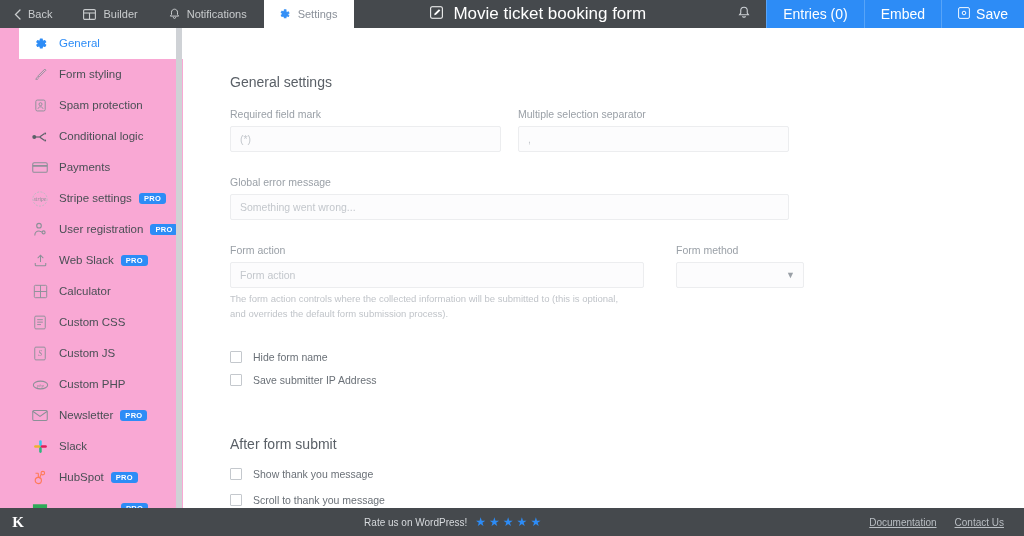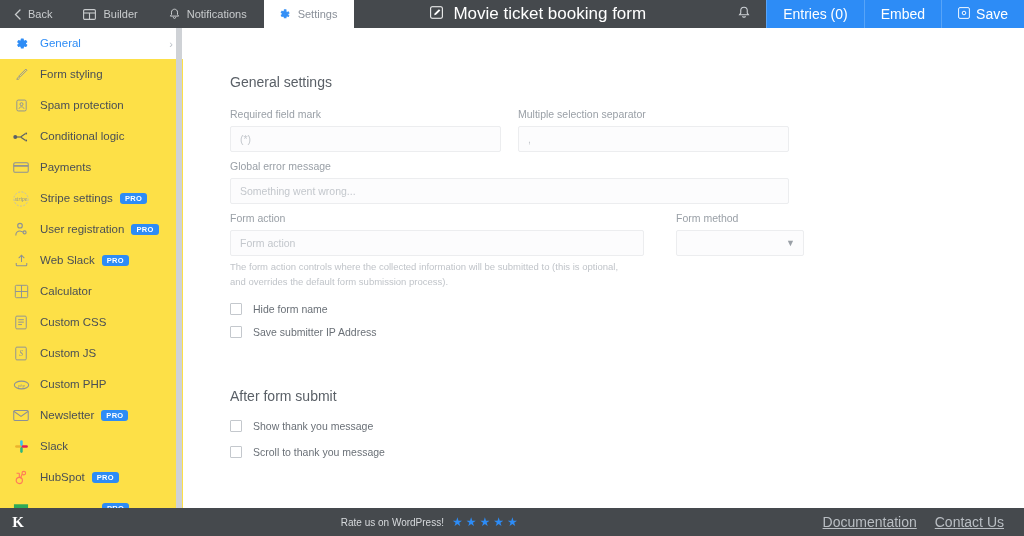--- a/index.html
+++ b/index.html
@@ -43,23 +43,24 @@
     background: #2d8cf6; color: #fff; font-size: 14px;
     padding: 0 16px; cursor: pointer; white-space: nowrap;
     border-left: 1px solid #57a4f8;
   }
   .topbtn:first-of-type { border-left: none; }
 
   
   .sidebar {
     position: absolute; top: 28px; left: 0;
     width: 201px; height: 480px;
-    background: #fde047;
+    background: #f9a8d4;
     border-right: 1px solid #e3e5e8;
     overflow: hidden;
+    padding-left: 19px;
   }
   .side-scroll { width: 183px; height: 480px; position: relative; }
   .side-item {
     display: flex; align-items: center;
     height: 31px; padding: 0 10px 0 12px;
     font-size: 11.5px; color: #4a4f55;
     cursor: pointer; position: relative;
   }
   .side-item.active { background: #ffffff; color: #2d8cf6; }
   .side-ico {
@@ -89,21 +90,21 @@
   }
   .main-inner { padding: 46px 52px 0 47px; }
 
   .sec-title {
     font-size: 14px; color: #5a6067; font-weight: 400;
     margin-bottom: 18px;
   }
   .sec-title.second { margin-top: 50px; margin-bottom: 16px; }
 
   .row { display: flex; gap: 17px; }
-  .field { }
+  .field { margin-bottom: 16px; }
   .f-label {
     font-size: 10.5px; color: #9aa0a7; margin-bottom: 6px; display: block;
   }
   .f-input {
     width: 100%; height: 26px;
     background: #fcfcfd; border: 1px solid #ecedef;
     border-radius: 2px; padding: 0 9px;
     font-size: 10.5px; color: #5a6067;
     font-family: "Liberation Sans", sans-serif;
     outline: none;
@@ -151,21 +152,21 @@
     width: 36px; text-align: center; color: #fff;
     font-size: 15px; font-weight: bold; font-family: "Liberation Serif", serif;
   }
   .rate {
     flex: 1; display: flex; align-items: center; justify-content: center; gap: 8px;
   }
   .rate-txt { color: #d7dadd; font-size: 10px; }
   .stars { display: flex; gap: 3px; color: #2d8cf6; font-size: 12px; line-height: 1; }
   .foot-links { display: flex; gap: 18px; padding-right: 20px; }
   .foot-links a {
-    color: #b9bec3; font-size: 14px;
+    color: #b9bec3; font-size: 10px;
     text-decoration: underline; cursor: pointer;
   }
 </style>
 </head>
 <body>
 
 <div id="app">
 
   <div class="topbar">
 

